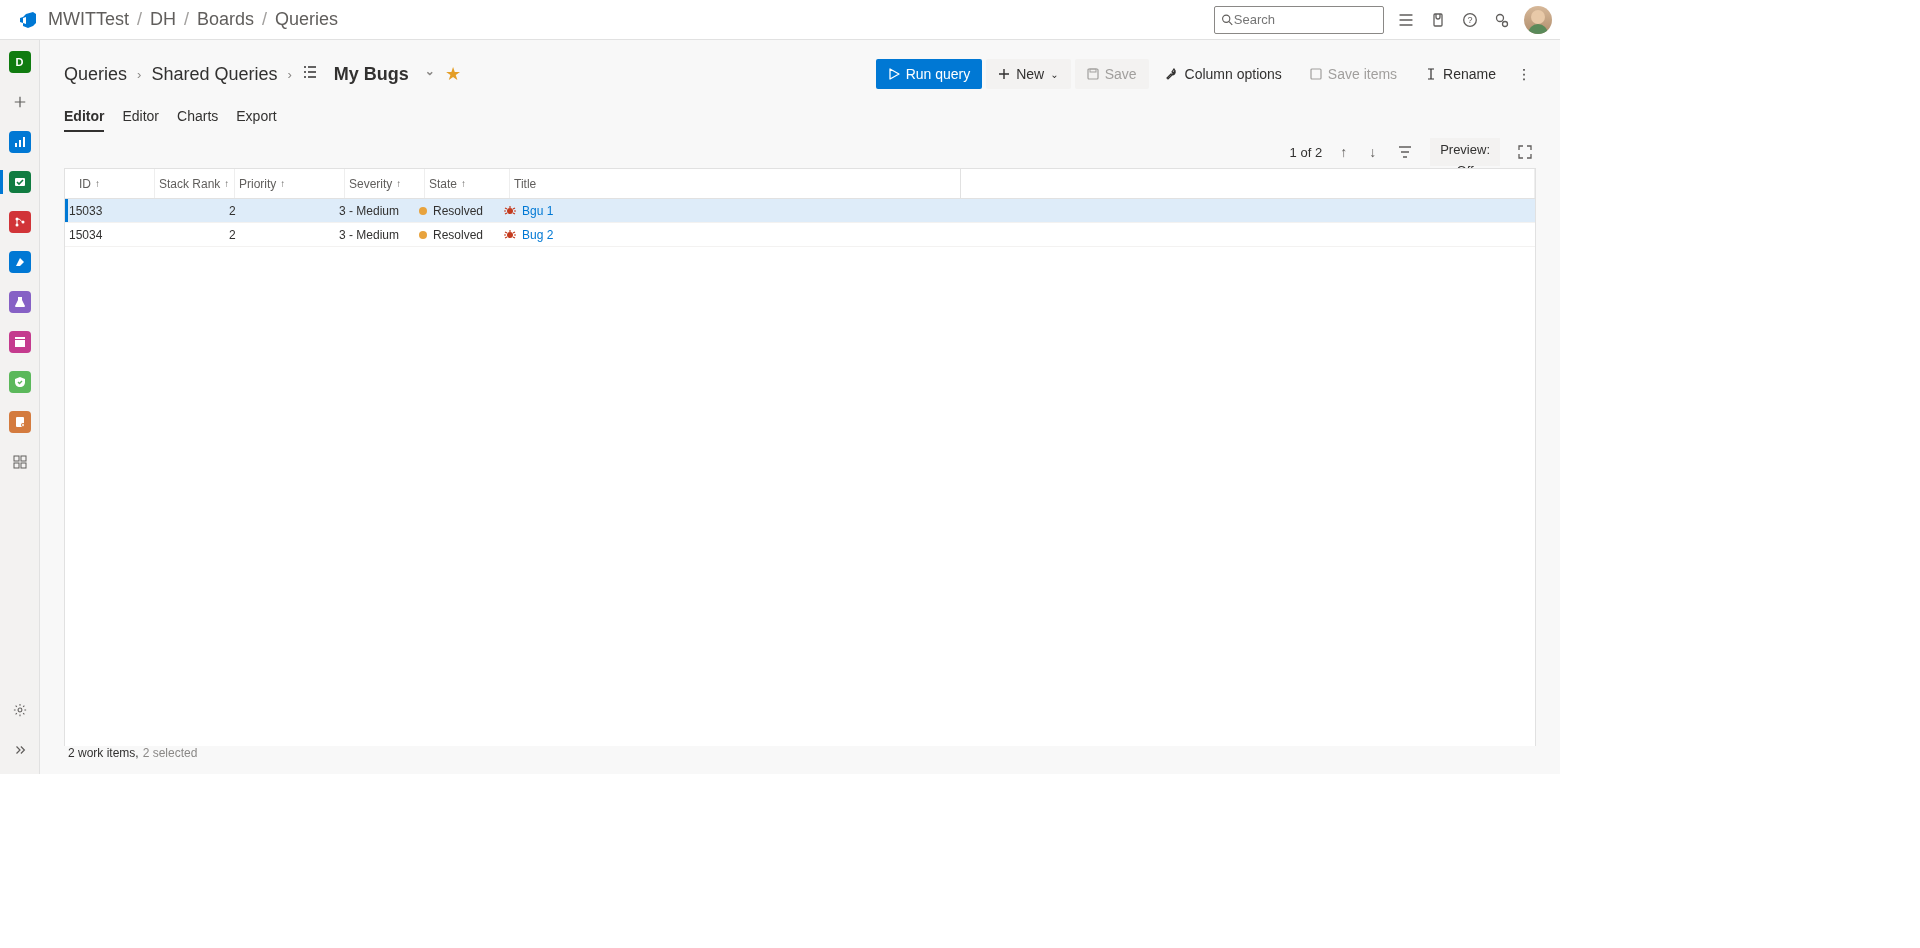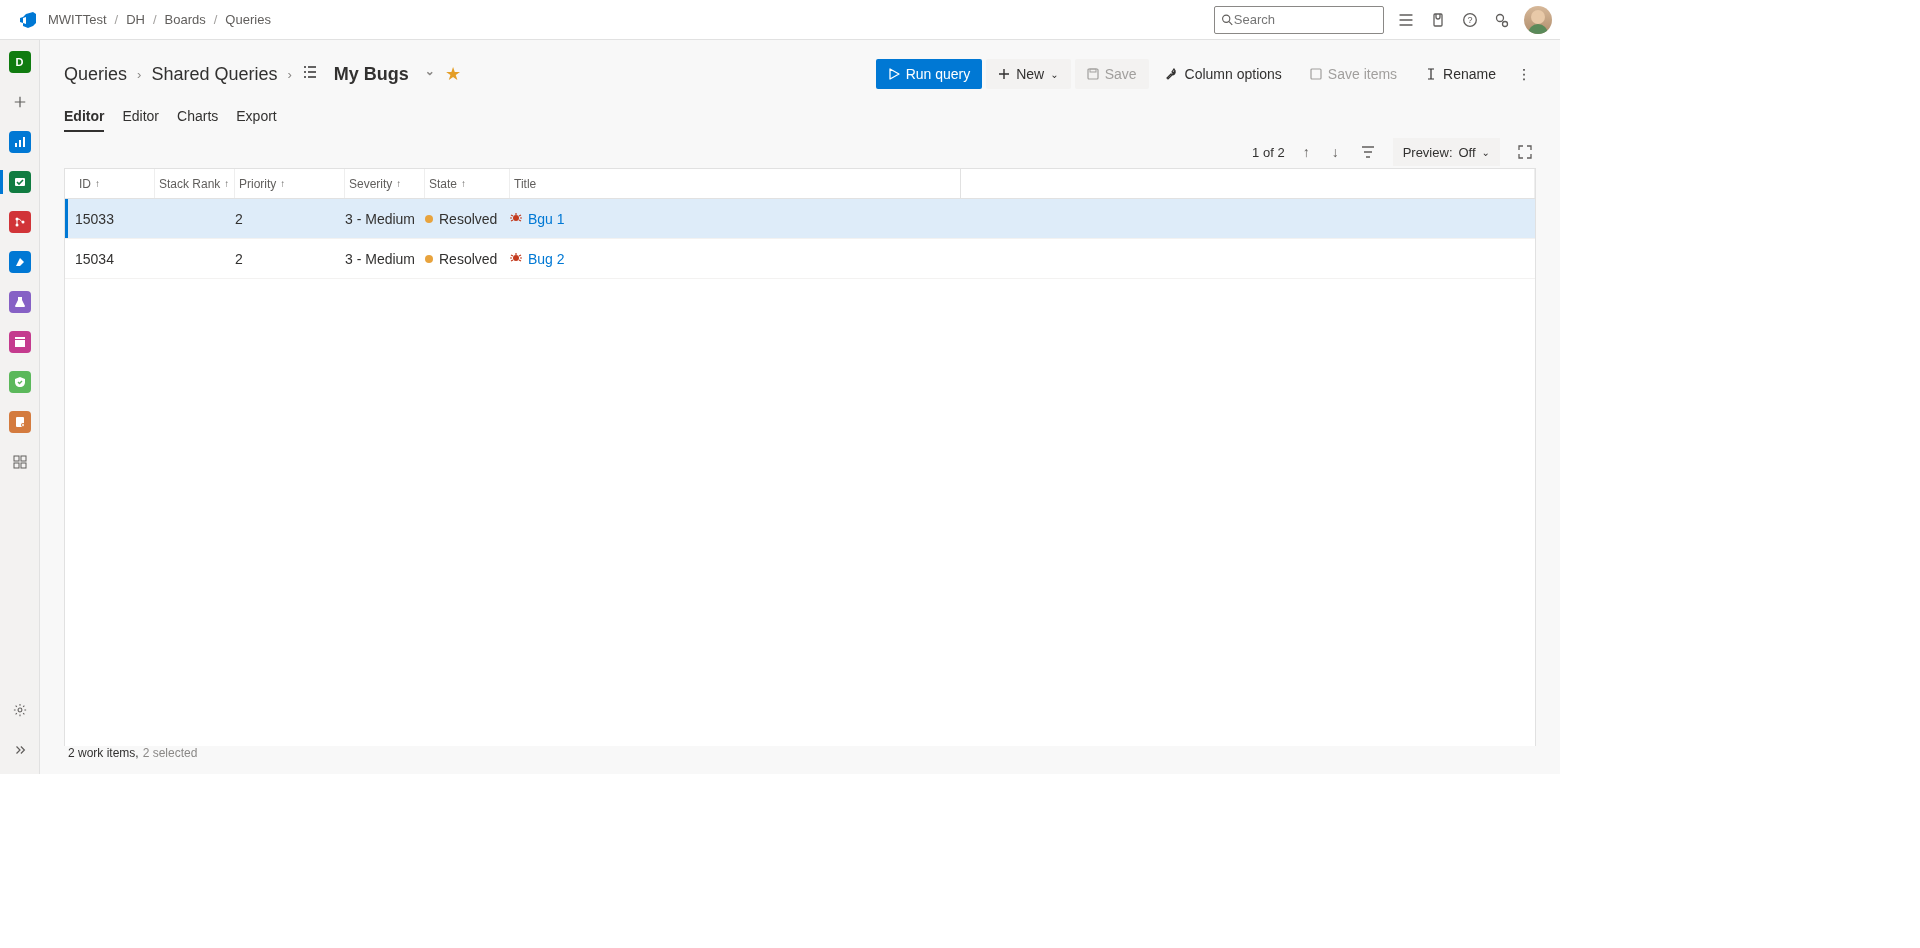--- a/index.html
+++ b/index.html
@@ -27,21 +27,21 @@
   align-items: center;
   border-bottom: 1px solid #e1e1e1;
   padding: 0 8px;
 }
 .topbar .logo {
   width: 24px; height: 24px; margin: 0 8px;
   display: flex; align-items: center; justify-content: center;
 }
 .breadcrumb {
   display: flex; align-items: flex-end; gap: 8px;
-  color: #605e5c; font-size: 13px;
+  color: #605e5c; font-size: 18px;
 }
 .breadcrumb a { color: #605e5c; text-decoration: none; }
 .breadcrumb .sep { color: #a19f9d; }
 .topbar-right {
   margin-left: auto; display: flex; align-items: center; gap: 12px;
 }
 .searchbox {
   display: flex; align-items: center; border: 1px solid #8a8886;
   border-radius: 2px; height: 28px; width: 170px; padding: 0 6px;
 }
@@ -135,21 +135,21 @@
 
 
 .subtool {
   display:flex; align-items:center; justify-content:flex-end;
   gap:14px; height:40px; color:#323130;
 }
 .subtool .counter { font-size:13px; }
 .subtool .iconbtn { cursor:pointer; color:#605e5c; padding:4px;}
 .preview-btn {
   display:flex; align-items:center; gap:6px; background:#f3f2f1;
-  padding:4px 10px; height:28px; cursor:pointer; font-size:13px;
+  padding:4px 10px; height:28px; cursor:pointer; font-size:13px;flex-direction:column;
 }
 
 
 .table-wrap {
   background:#fff; border:1px solid #e1e1e1; border-bottom:none;
   flex:1; min-height:0; display:flex; flex-direction:column;
   margin-top:-4px;
 }
 .thead {
   display:grid;
@@ -162,22 +162,22 @@
 .thead .col { display:flex; align-items:center; gap:4px; border-right:1px solid #eee; height:100%; padding-left:4px;}
 .thead .col:last-child { border-right:none;}
 .sort-arrow { font-size:10px;}
 .thead .vert-div {
   position:absolute; left:895px; top:0; bottom:0; border-right:1px solid #e1e1e1;
 }
 
 .row {
   display:grid;
   grid-template-columns: 80px 80px 110px 80px 85px 1fr;
-  height:40px; align-items:center;
-  font-size:14px; padding-left:10px;
+  height:24px; align-items:center;
+  font-size:12px; padding-left:4px;
   border-bottom:1px solid #f3f2f1;
 }
 .row.selected {
   background:#deecf9; position:relative;
 }
 .row.selected::before {
   content:""; position:absolute; left:0; top:0; bottom:0; width:3px;
   background:#0078d4;
 }
 .cell-title { display:flex; align-items:flex-start; gap:6px;}

